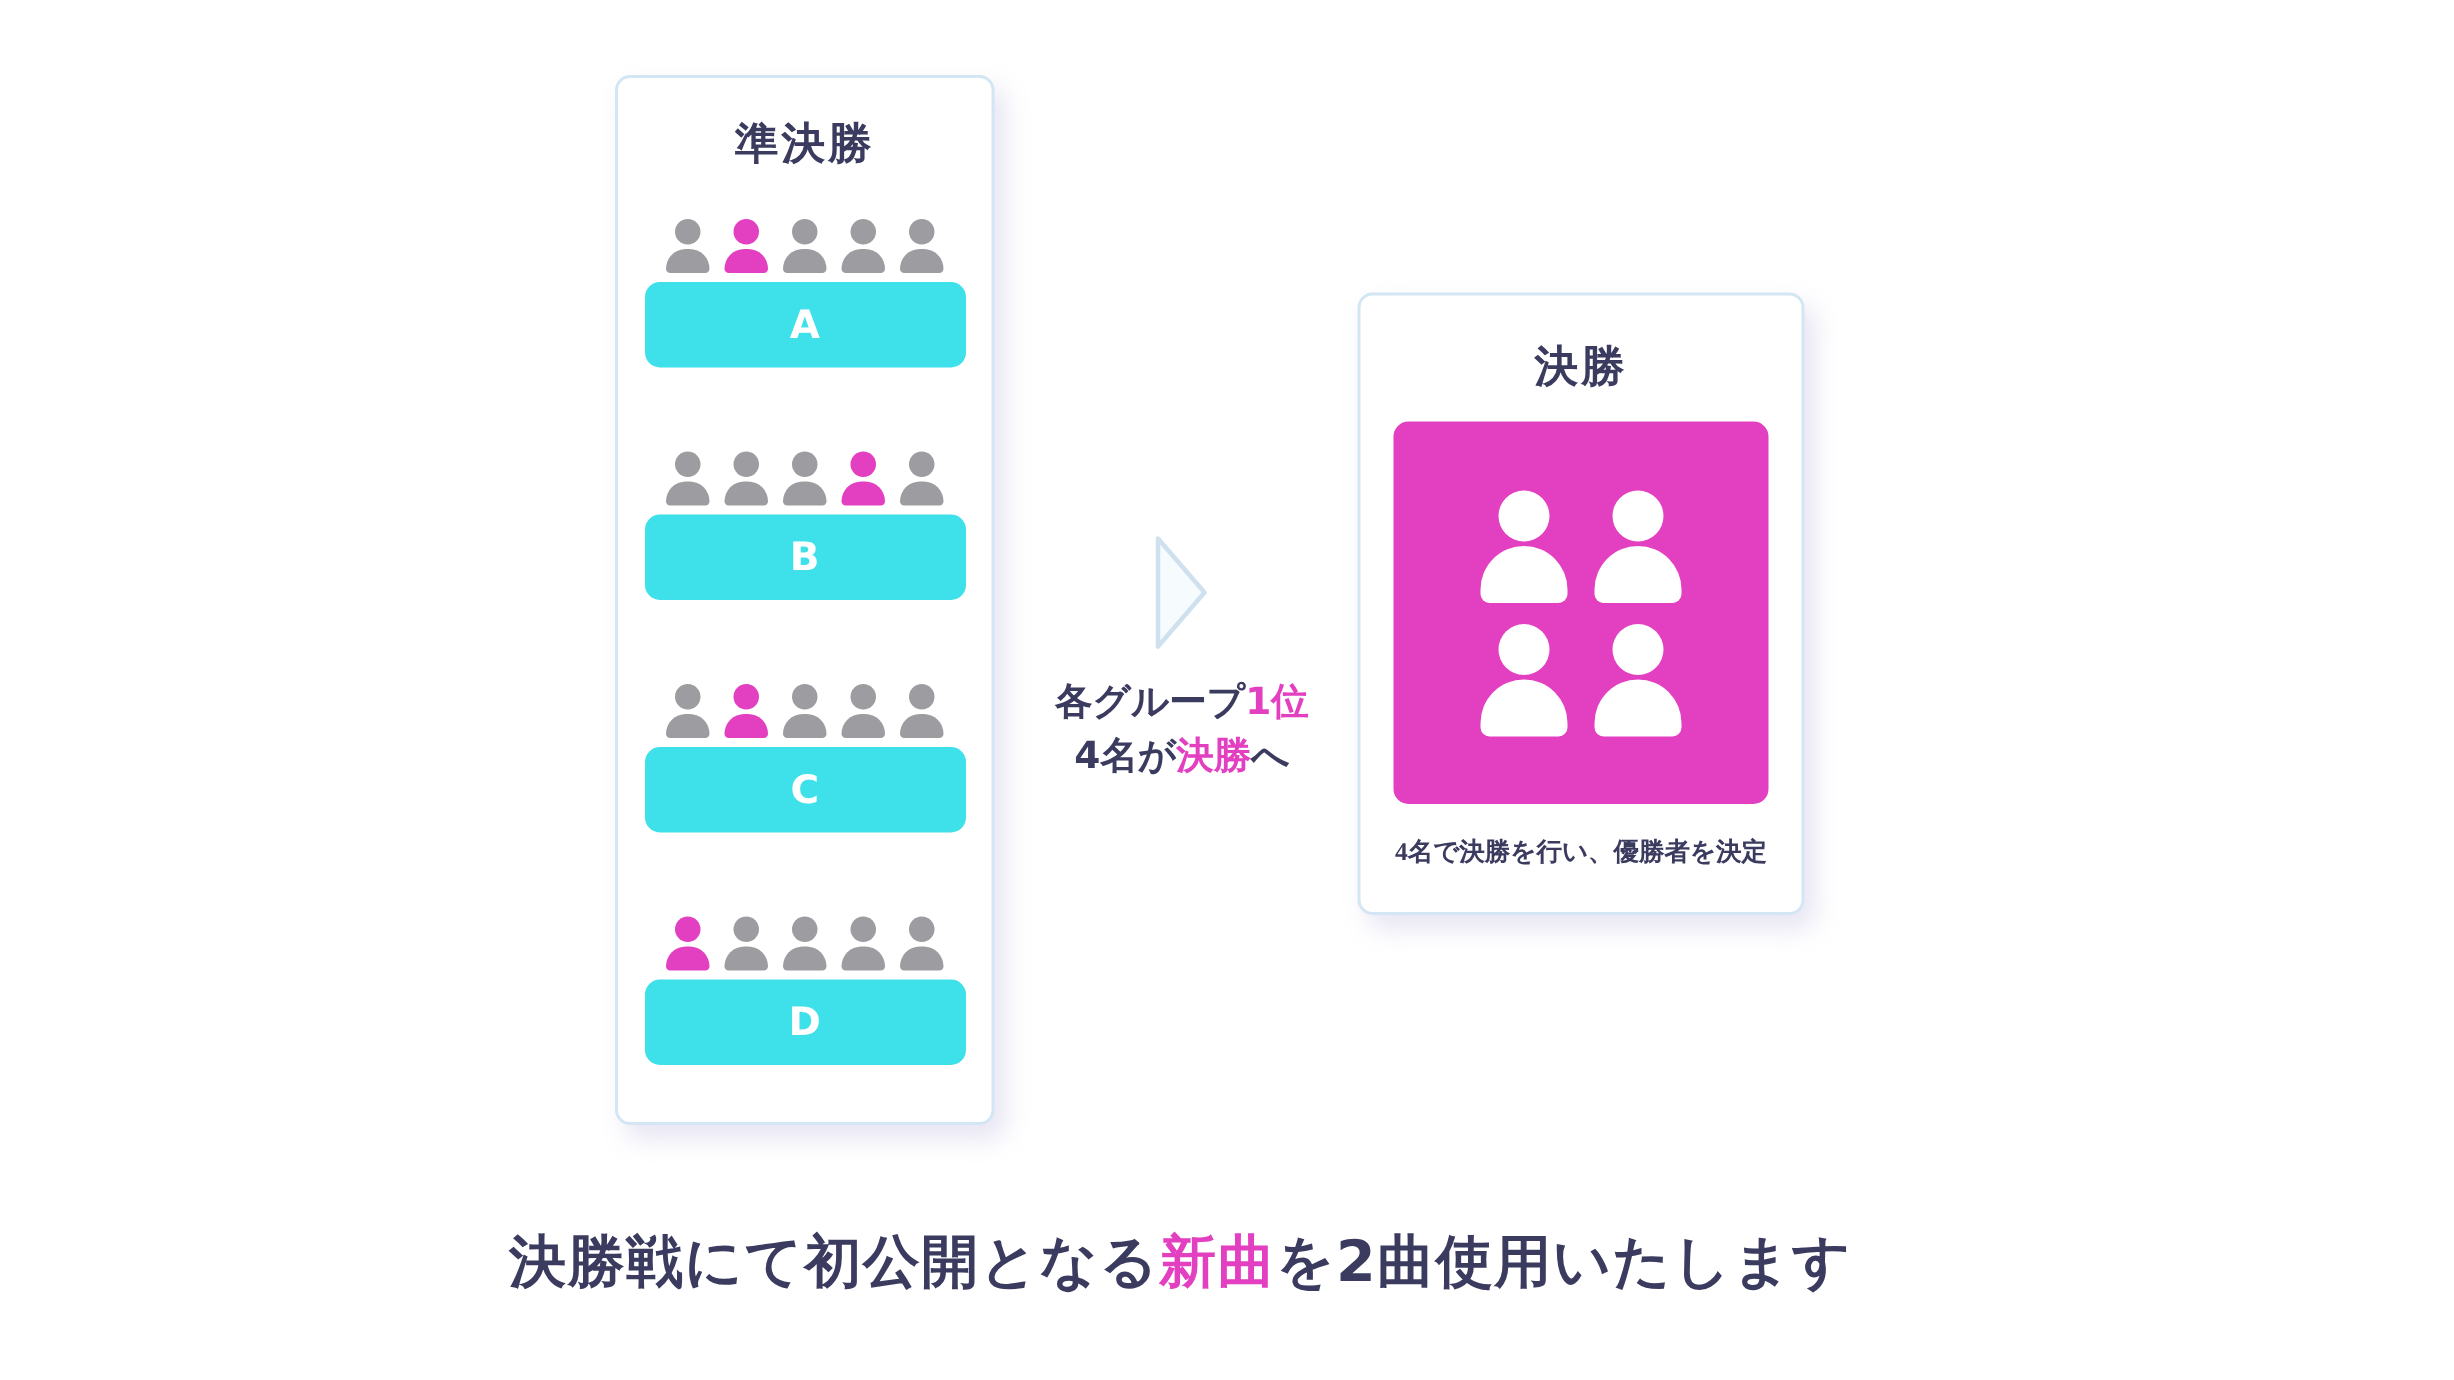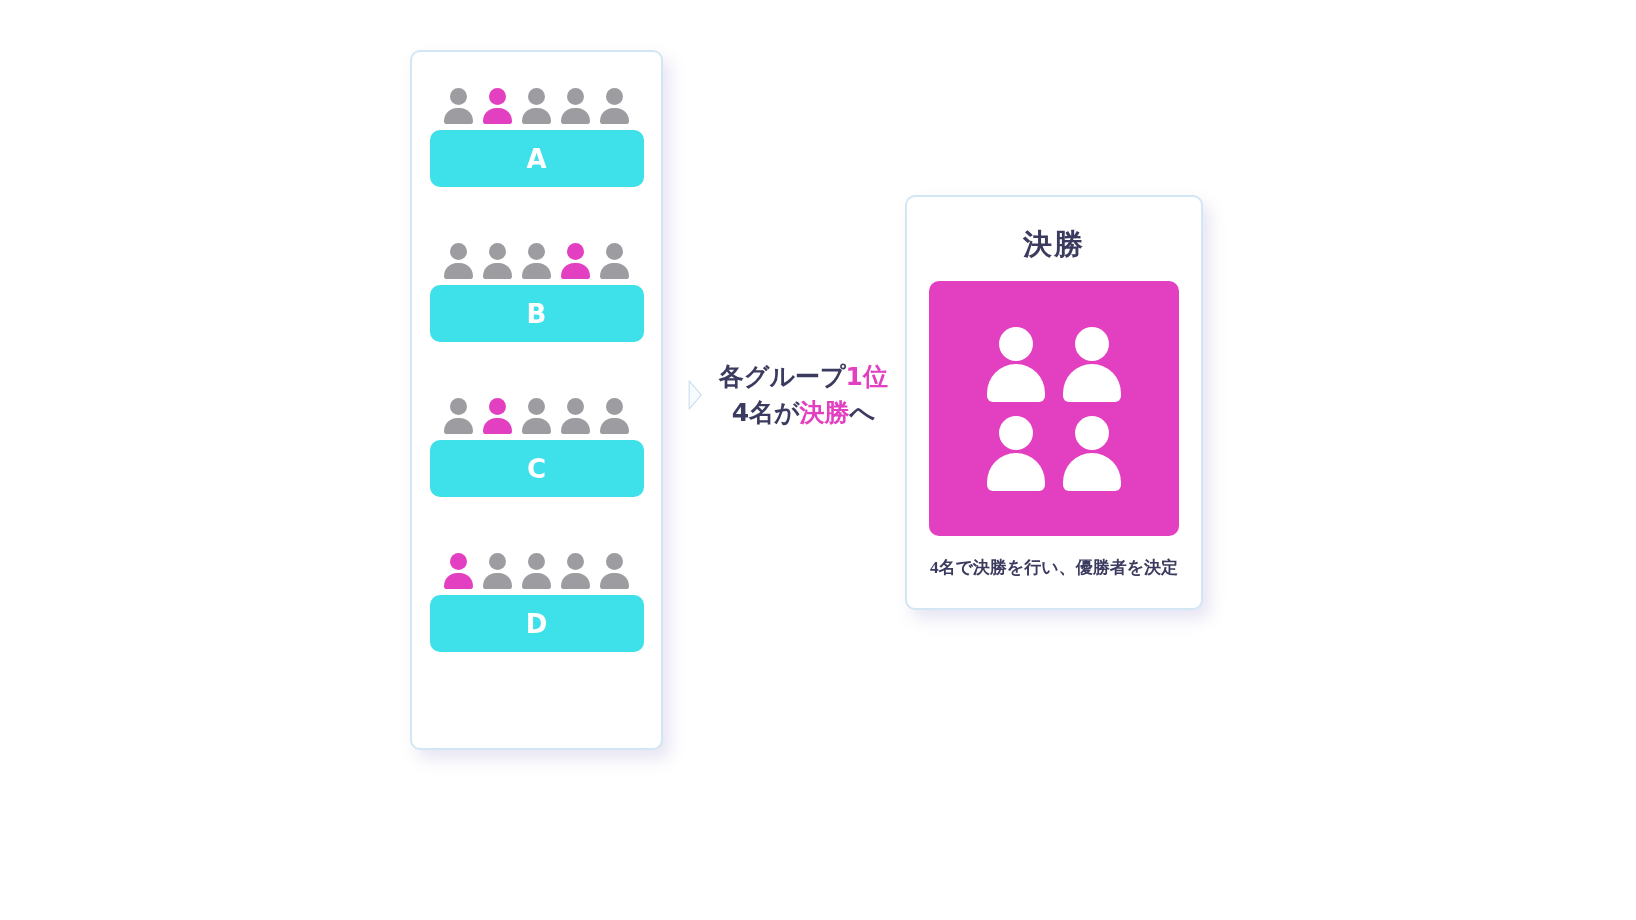--- a/index.html
+++ b/index.html
@@ -33,21 +33,21 @@
   .group-bar {
     width:214px; height:57px; border-radius:10px;
     background:var(--cyan); color:#ffffff;
     display:flex; align-items:center; justify-content:center;
     font-size:26px; font-weight:bold;
   }
 
   
   .transition {
     position:absolute; left:688px; top:356px; width:200px;
-    display:flex; flex-direction:row; align-items:center; gap:16px;
+    display:flex; flex-direction:column; align-items:center; gap:16px;
   }
   .transition-text {
     margin:0; text-align:center; font-size:25px; font-weight:bold;
     line-height:1.45; color:var(--navy); white-space:nowrap;
   }
   .pink { color:var(--magenta); }
 
   
   .final-panel { left:905px; top:195px; width:298px; height:415px; padding-top:28px; }
   .final-panel .panel-title { margin-bottom:16px; }
@@ -70,20 +70,21 @@
     font-size:38px; font-weight:bold; color:var(--navy);
     white-space:nowrap; letter-spacing:1px;
   }
 </style>
 </head>
 <body>
 
 <div class="canvas">
 
   <section class="panel semifinal-panel">
+    <h2 class="panel-title">準決勝</h2>
     <div class="groups">
 
       <div class="group">
         <div class="persons-row">
             <div class="person">
               <span class="head"></span>
               <span class="body"></span>
             </div>
             <div class="person highlight">
               <span class="head"></span>
@@ -212,14 +213,17 @@
           <span class="body"></span>
         </div>
         <div class="person">
           <span class="head"></span>
           <span class="body"></span>
         </div>
       </div>
     <p class="final-caption">4名で決勝を行い、優勝者を決定</p>
   </section>
 
+  <p class="footer-headline">
+    <span>決勝戦にて初公開となる</span><span class="pink">新曲</span><span>を2曲使用いたします</span>
+  </p>
 
 </div>
 
 </body></html>

